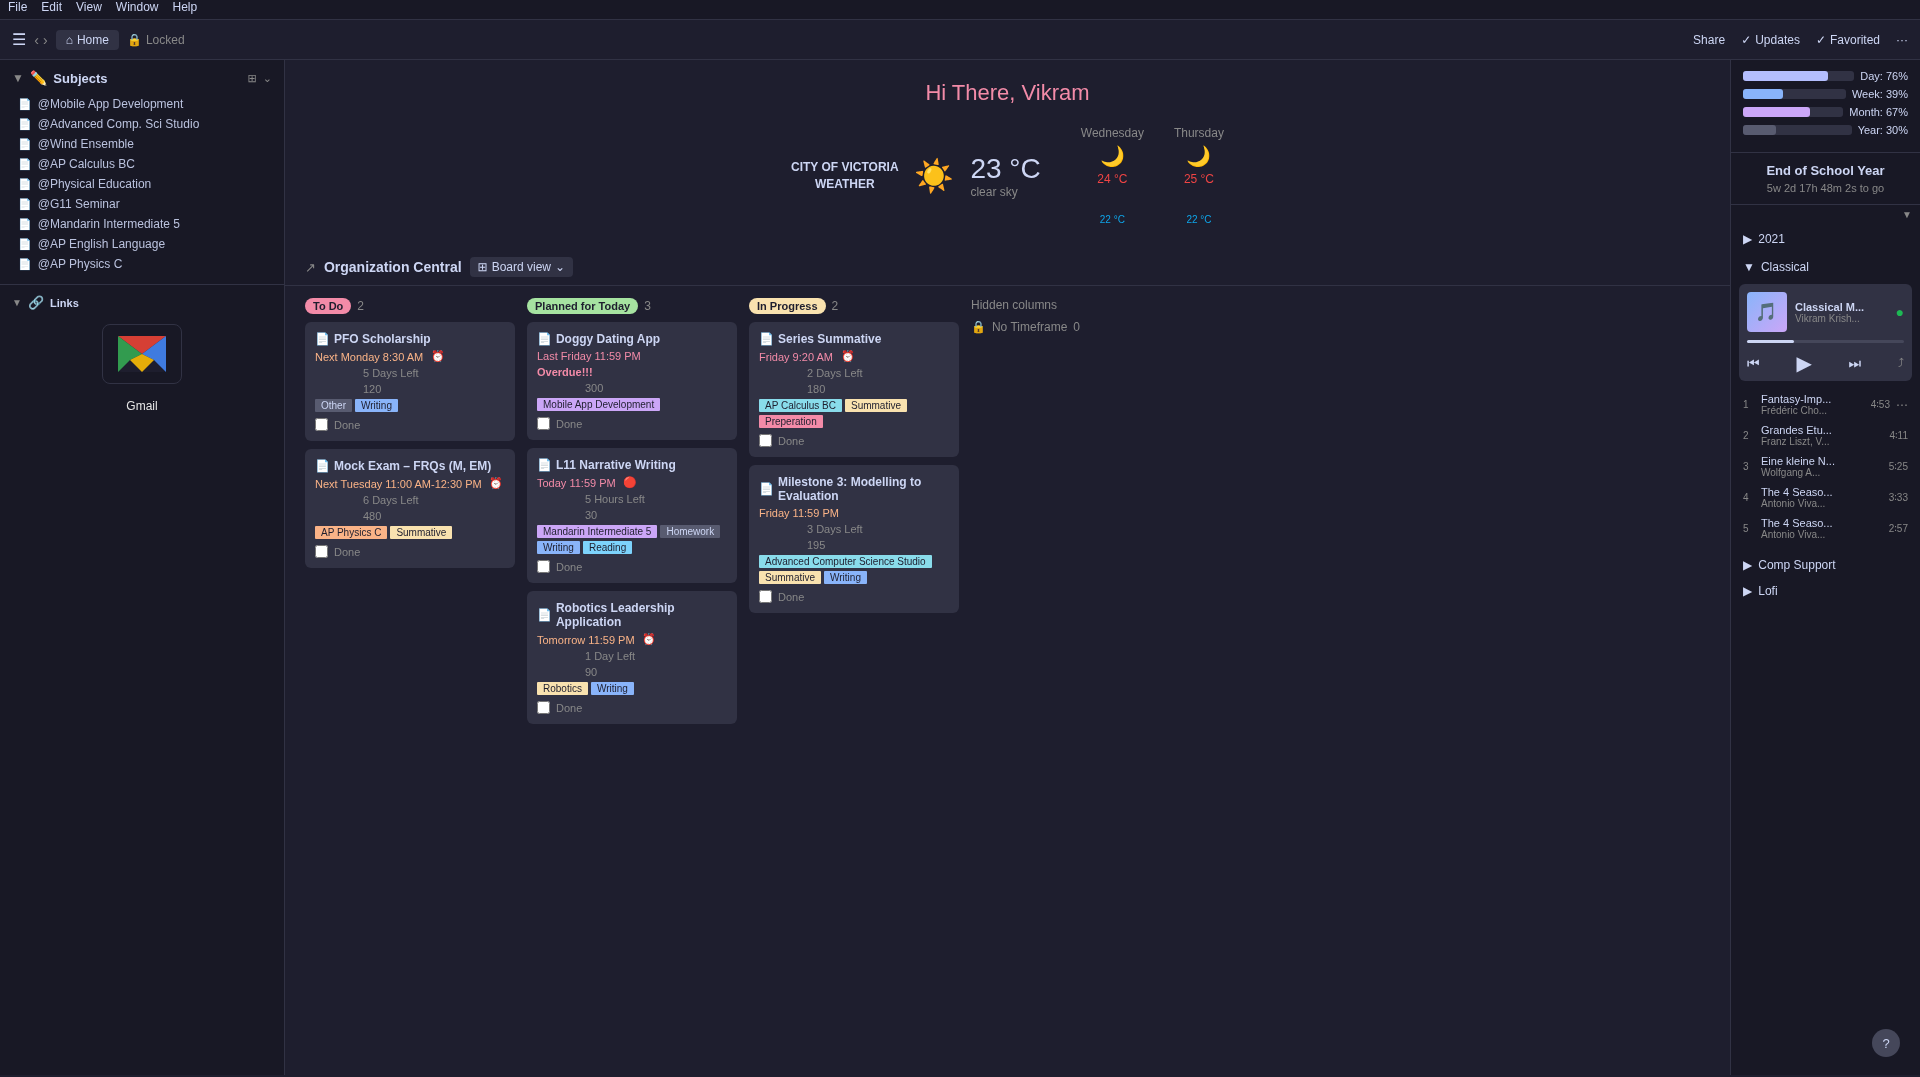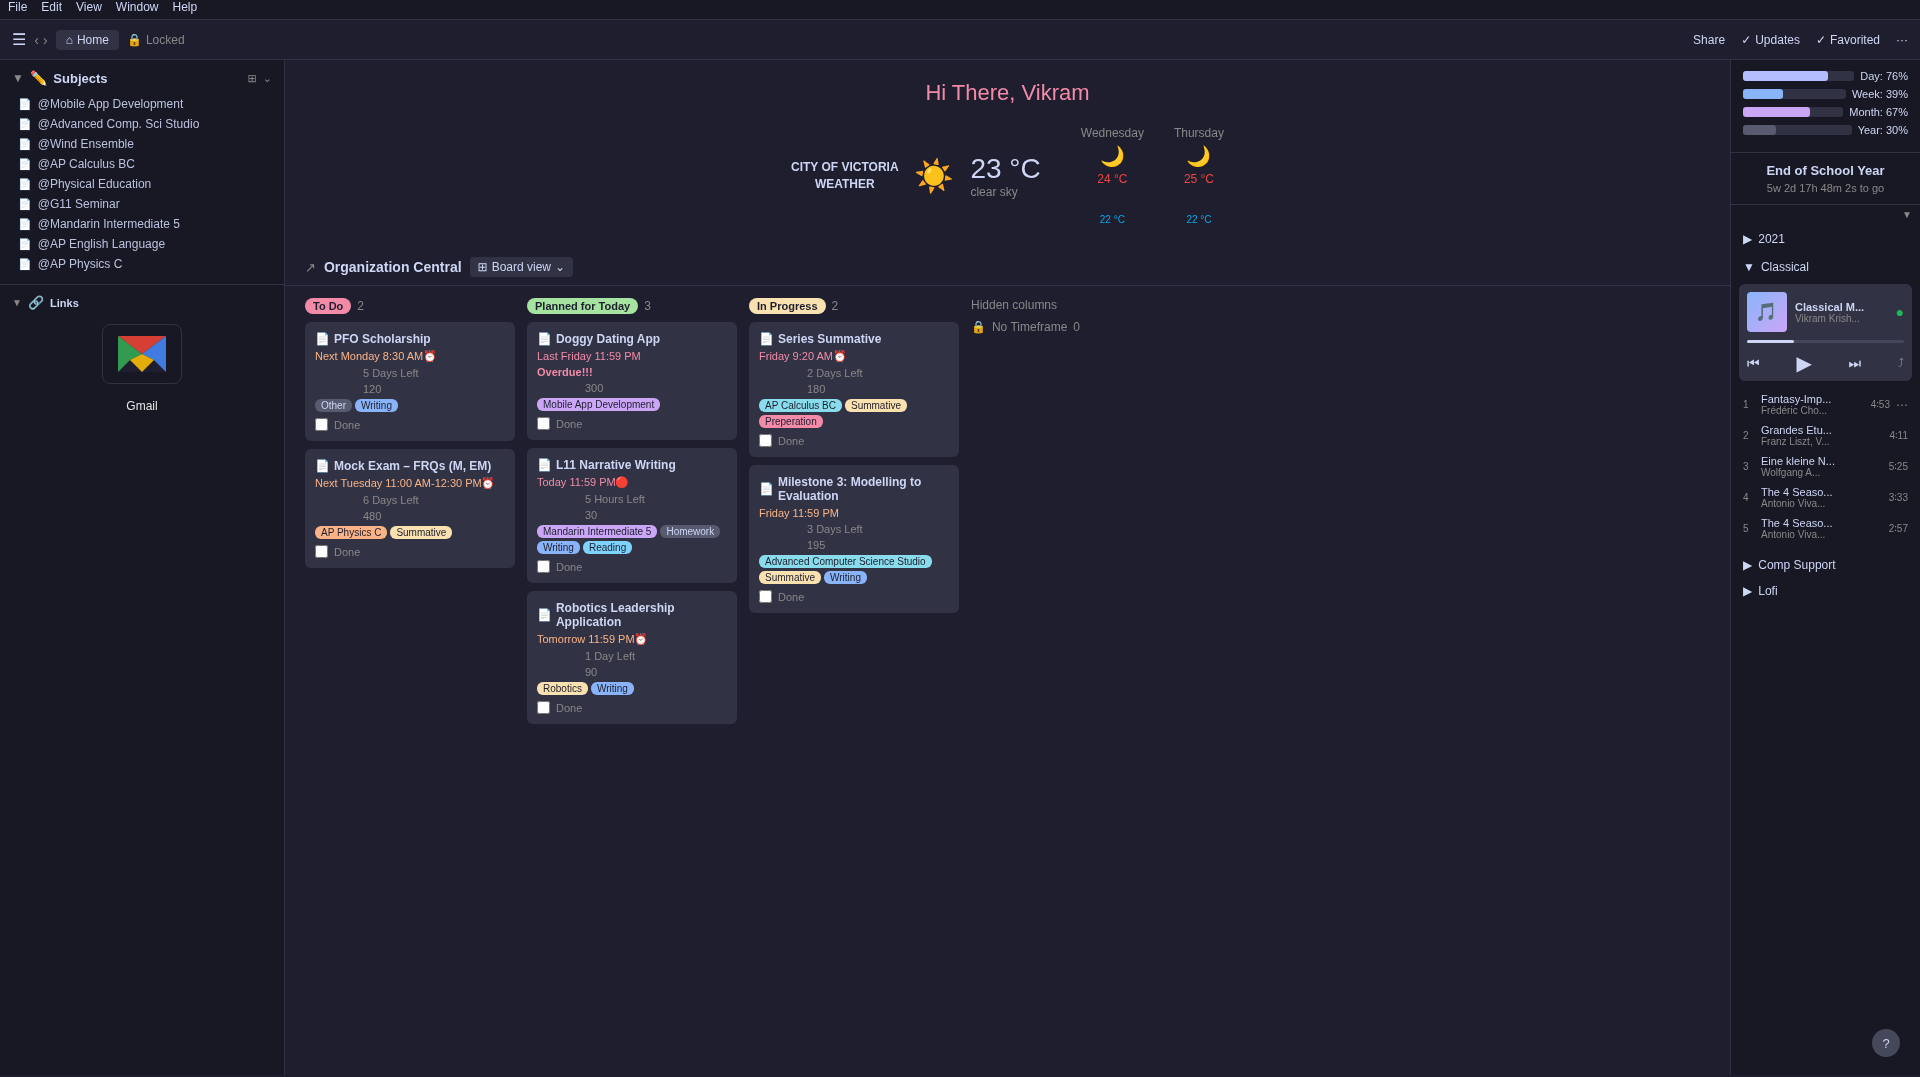--- a/index.html
+++ b/index.html
@@ -164,27 +164,27 @@
     .badge-inprogress { background: #f9e2af; color: #1e1e2e; }
     .column-count { color: #888; font-size: 12px; }
 
     .task-card {
       background: #313244;
       border-radius: 6px;
       padding: 10px;
       margin-bottom: 8px;
     }
     .task-title { font-size: 12px; font-weight: 600; color: #cdd6f4; margin-bottom: 4px; display: flex; align-items: center; gap: 4px; }
-    .task-due { font-size: 11px; margin-bottom: 4px; display: flex; align-items: flex-start; gap: 0; }
+    .task-due { font-size: 11px; margin-bottom: 4px; display: flex; align-items: center; gap: 8px; }
     .due-orange { color: #fab387; }
     .due-red { color: #f38ba8; }
     .task-meta { font-size: 11px; color: #888; margin-bottom: 4px; padding-left: 48px; }
     .task-tags { display: flex; flex-wrap: wrap; gap: 3px; margin-bottom: 6px; }
     .tag {
-      padding: 1px 6px; border-radius: 6px; font-size: 10px; font-weight: 500;
+      padding: 1px 6px; border-radius: 1px; font-size: 10px; font-weight: 500;
     }
     .tag-other { background: #585b70; color: #cdd6f4; }
     .tag-writing { background: #89b4fa; color: #1e1e2e; }
     .tag-mobileapp { background: #cba6f7; color: #1e1e2e; }
     .tag-summative { background: #f9e2af; color: #1e1e2e; }
     .tag-apcalc { background: #89dceb; color: #1e1e2e; }
     .tag-prep { background: #f38ba8; color: #1e1e2e; }
     .tag-apphysics { background: #fab387; color: #1e1e2e; }
     .tag-mandarin { background: #cba6f7; color: #1e1e2e; }
     .tag-homework { background: #585b70; color: #cdd6f4; }

